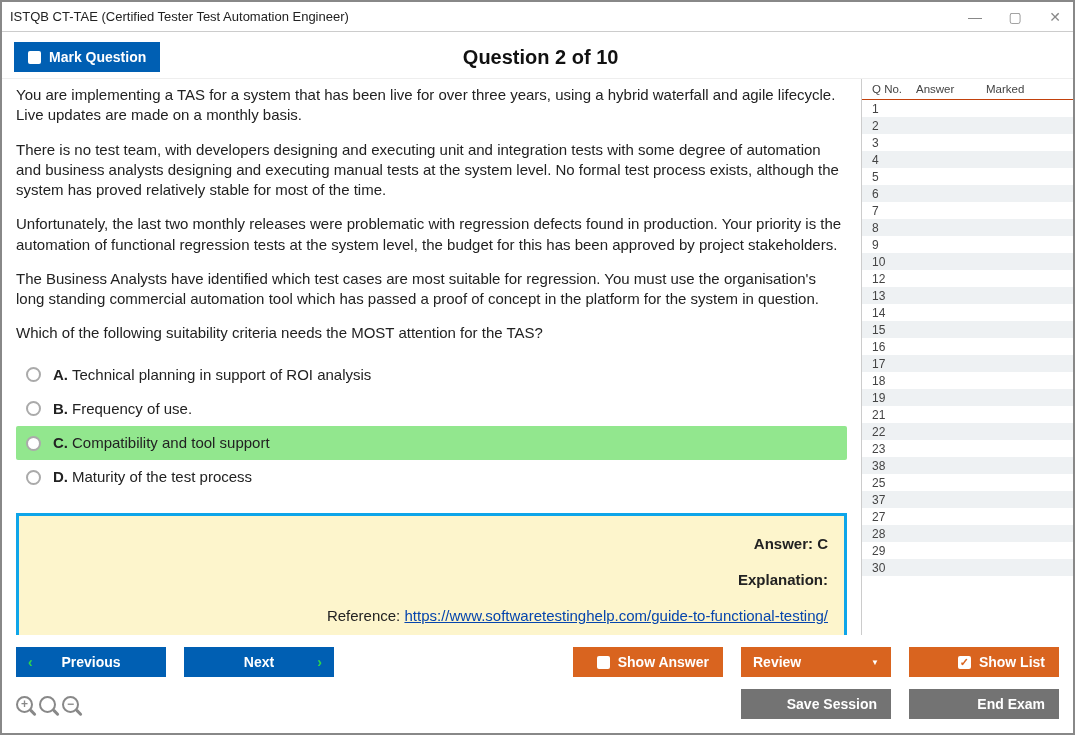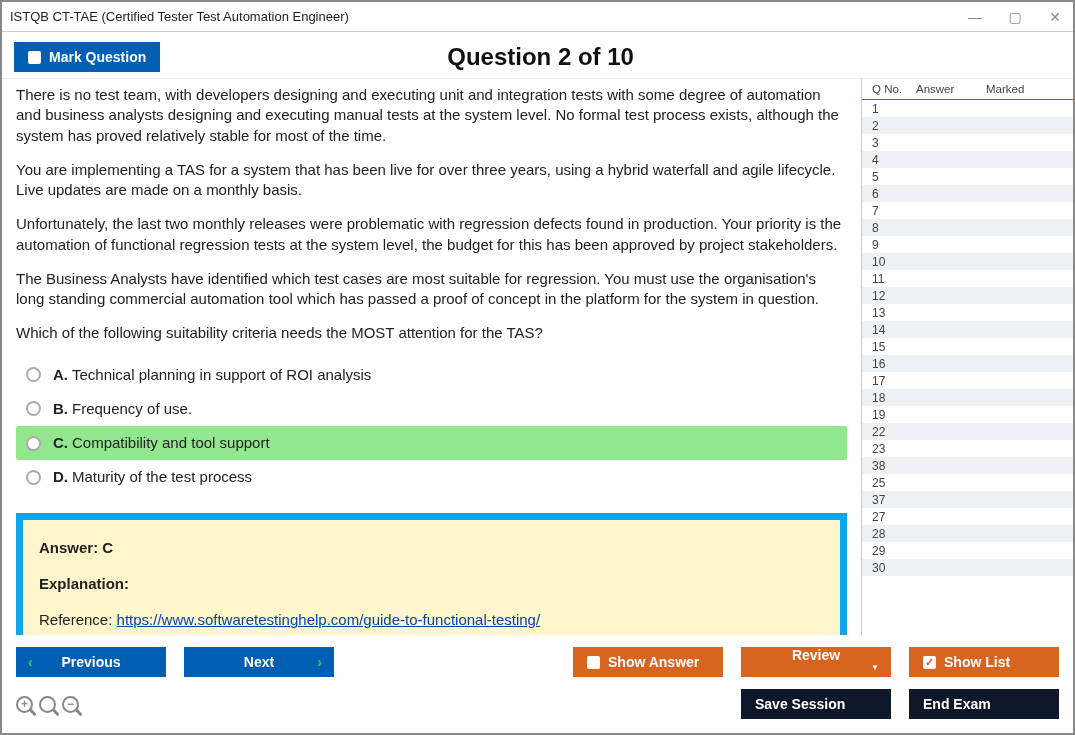--- a/index.html
+++ b/index.html
@@ -2,37 +2,37 @@
 <html><head>
 <meta charset="utf-8">
 <style>
   * { box-sizing: border-box; margin: 0; padding: 0; }
   body { font-family: Arial, Helvetica, sans-serif; background: #fff; overflow: hidden; }
   .window { width: 1075px; height: 735px; border: 2px solid #888; background: #fff; display: flex; flex-direction: column; position: relative; }
   .titlebar { height: 30px; border-bottom: 1px solid #ccc; display: flex; align-items: center; padding: 0 8px; font-size: 13px; color: #222; }
   .titlebar .wincontrols { margin-left: auto; display: flex; gap: 20px; color: #888; font-size: 14px; align-items: center; }
   .wincontrols span { width: 20px; text-align: center; cursor: default; }
   .header-row { display: flex; align-items: center; padding: 10px 12px 6px 12px; }
-  .btn { display: inline-flex; align-items: center; justify-content: flex-start; height: 30px; padding: 0 14px; font-size: 14px; font-weight: bold; color: #fff; border: none; cursor: pointer; }
+  .btn { display: inline-flex; align-items: center; justify-content: flex-end; height: 30px; padding: 0 14px; font-size: 14px; font-weight: bold; color: #fff; border: none; cursor: pointer; }
   .btn.blue { background: #005fb3; }
   .btn.orange { background: #d9641f; }
-  .btn.dark { background: #0f172a; }
+  .btn.dark { background: #737373; }
   .btn .chk { width: 13px; height: 13px; background: #fff; margin-right: 8px; display: inline-flex; align-items: center; justify-content: center; font-size: 11px; color: #d9641f; border-radius: 2px; }
   .btn .chk.empty::after { content: ""; }
   .btn .chk.checked::after { content: "✓"; font-weight: bold; }
-  .qtitle { flex: 1; text-align: center; font-size: 24px; font-weight: bold; color: #111; padding-right: 140px; }
+  .qtitle { flex: 1; text-align: center; font-size: 20px; font-weight: bold; color: #111; padding-right: 140px; }
   .content-row { flex: 1; display: flex; overflow: hidden; border-top: 1px solid #eee; }
   .main-col { flex: 1; padding: 6px 14px 8px 14px; overflow-y: auto; font-size: 15px; line-height: 1.35; color: #222; }
   .main-col p { margin-bottom: 14px; }
   .options { margin-top: 6px; }
   .opt { display: flex; align-items: center; padding: 7px 10px; border-radius: 2px; cursor: pointer; }
   .opt.correct { background: #92e78e; }
   .radio { width: 15px; height: 15px; border: 2px solid #aaa; border-radius: 50%; margin-right: 12px; background: #fff; flex-shrink: 0; }
   .opt-letter { font-weight: bold; margin-right: 4px; }
-  .answer-box { background: #fdf5cc; border: 7px solid #0ea5e9; margin-top: 18px; padding: 18px 16px; font-size: 15px; }
+  .answer-box { background: #fdf5cc; border: 3px solid #0ea5e9; margin-top: 18px; padding: 18px 16px; font-size: 15px; text-align: right; }
   .answer-box .line { margin-bottom: 16px; font-weight: bold; }
   .answer-box .ref { font-weight: normal; }
   .answer-box a { color: #0645ad; text-decoration: underline; }
   .side-col { width: 212px; border-left: 1px solid #ccc; display: flex; flex-direction: column; }
   .side-head { display: flex; font-size: 11.5px; color: #444; padding: 4px 6px 4px 10px; border-bottom: 1px solid #c2410c; }
   .side-head .c1 { width: 44px; }
   .side-head .c2 { width: 70px; }
   .side-head .c3 { flex: 1; }
   .side-list { flex: 1; overflow-y: scroll; position: relative; }
   .side-row { height: 17px; display: flex; align-items: center; font-size: 12px; color: #444; padding-left: 10px; }
@@ -42,21 +42,21 @@
   .footer-row1 { display: flex; align-items: center; margin-bottom: 12px; }
   .footer-row1 .spacer { flex: 1; }
   .footer-row2 { display: flex; align-items: center; }
   .footer-row2 .spacer { flex: 1; }
   .nav-btn { width: 150px; height: 30px; background: #005fb3; color: #fff; font-weight: bold; display: inline-flex; align-items: center; justify-content: center; position: relative; border: none; cursor: pointer; font-size: 14px; }
   .nav-btn .arrow { font-size: 14px; font-weight: bold; }
   .nav-btn.prev .arrow { color: #2fd64b; position: absolute; left: 12px; }
   .nav-btn.next .arrow { color: #2fd64b; position: absolute; right: 12px; }
   .gap { width: 18px; display: inline-block; }
   .right-btn { width: 150px; height: 30px; }
-  .review-btn { width: 150px; height: 30px; background: #d9641f; color: #fff; font-weight: bold; display: inline-flex; align-items: center; padding: 0 12px; border: none; cursor: pointer; font-size: 14px; flex-direction: column; }
+  .review-btn { width: 150px; height: 30px; background: #d9641f; color: #fff; font-weight: bold; display: inline-flex; align-items: center; padding: 0 12px; border: none; cursor: pointer; font-size: 14px; }
   .review-btn .tri { margin-left: auto; font-size: 8px; }
   .zoom-icons { display: flex; gap: 6px; color: #777; font-size: 20px; }
   .zoom-icons .zi { cursor: pointer; display: inline-flex; align-items: center; }
   .mag { width: 17px; height: 17px; border: 2.5px solid #888; border-radius: 50%; position: relative; display: inline-block; }
   .mag::after { content: ""; position: absolute; width: 8px; height: 2.5px; background: #888; bottom: -3px; right: -6px; transform: rotate(45deg); border-radius: 2px; }
   .mag .sign { position: absolute; top: 50%; left: 50%; transform: translate(-50%, -52%); font-size: 12px; font-weight: bold; color: #888; line-height: 1; }
   ::-webkit-scrollbar { width: 16px; }
   ::-webkit-scrollbar-track { background: #f0f0f0; }
   ::-webkit-scrollbar-thumb { background: #c8c8c8; }
 </style>
@@ -78,22 +78,22 @@
     <button class="btn blue">
       <span class="chk empty"></span>
       <span>Mark Question</span>
     </button>
     <div class="qtitle">Question 2 of 10</div>
   </div>
 
   <div class="content-row">
     <div class="main-col">
       <div id="paras">
+          <p>You are implementing a TAS for a system that has been live for over three years, using a hybrid waterfall and agile lifecycle. Live updates are made on a monthly basis.</p>
           <p>There is no test team, with developers designing and executing unit and integration tests with some degree of automation and business analysts designing and executing manual tests at the system level. No formal test process exists, although the system has proved relatively stable for most of the time.</p>
-          <p>You are implementing a TAS for a system that has been live for over three years, using a hybrid waterfall and agile lifecycle. Live updates are made on a monthly basis.</p>
           <p>Unfortunately, the last two monthly releases were problematic with regression defects found in production. Your priority is the automation of functional regression tests at the system level, the budget for this has been approved by project stakeholders.</p>
           <p>The Business Analysts have identified which test cases are most suitable for regression. You must use the organisation's long standing commercial automation tool which has passed a proof of concept in the platform for the system in question.</p>
           <p>Which of the following suitability criteria needs the MOST attention for the TAS?</p>
         </div>
       <div class="options" id="opts">
           <div class="opt">
             <span class="radio"></span>
             <span class="opt-letter">A.</span>
             <span> Technical planning in support of ROI analysis</span>
           </div>
@@ -153,23 +153,20 @@
           <div class="side-row">
             <span class="rn">8</span>
           </div>
           <div class="side-row">
             <span class="rn">9</span>
           </div>
           <div class="side-row">
             <span class="rn">10</span>
           </div>
           <div class="side-row">
-            <span class="rn">11</span>
-          </div>
-          <div class="side-row">
             <span class="rn">12</span>
           </div>
           <div class="side-row">
             <span class="rn">13</span>
           </div>
           <div class="side-row">
             <span class="rn">14</span>
           </div>
           <div class="side-row">
             <span class="rn">15</span>
@@ -178,20 +175,23 @@
             <span class="rn">16</span>
           </div>
           <div class="side-row">
             <span class="rn">17</span>
           </div>
           <div class="side-row">
             <span class="rn">18</span>
           </div>
           <div class="side-row">
             <span class="rn">19</span>
+          </div>
+          <div class="side-row">
+            <span class="rn">21</span>
           </div>
           <div class="side-row">
             <span class="rn">22</span>
           </div>
           <div class="side-row">
             <span class="rn">23</span>
           </div>
           <div class="side-row">
             <span class="rn">38</span>
           </div>

